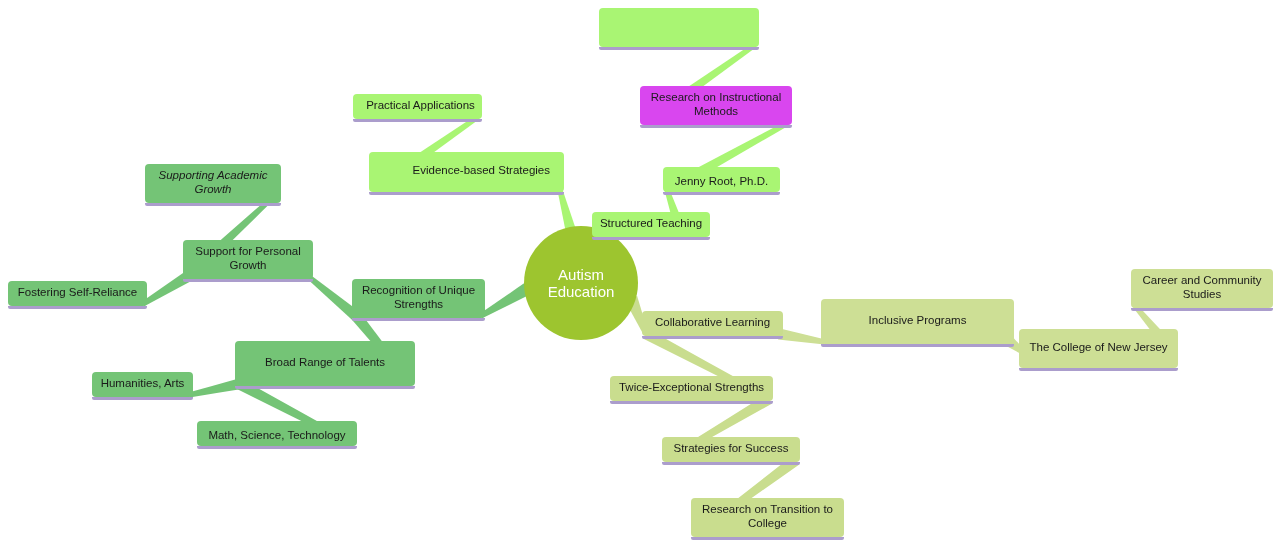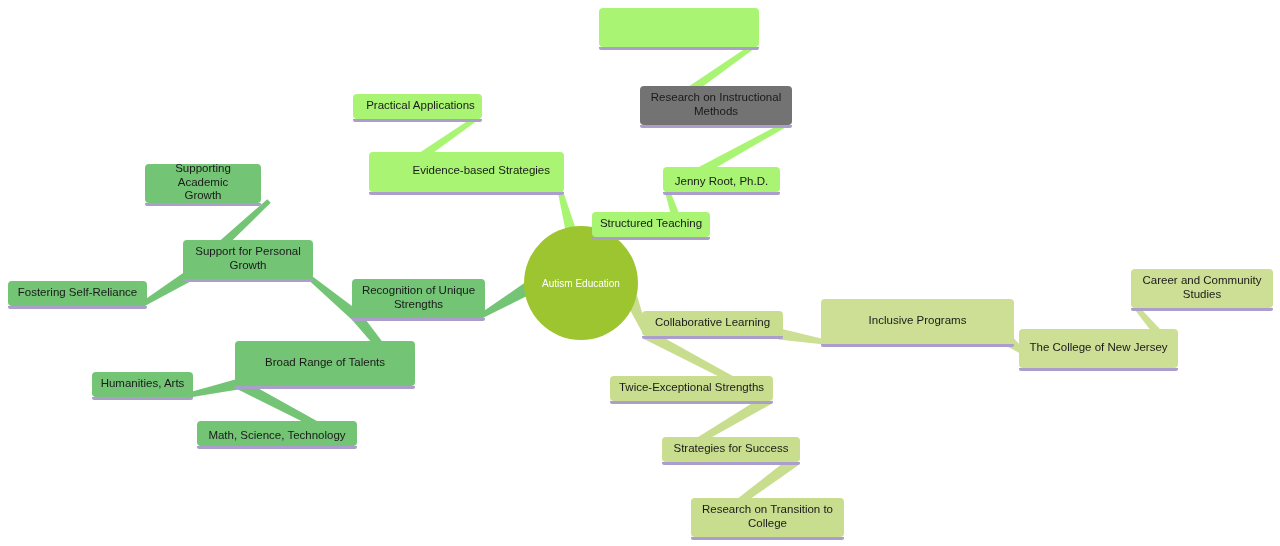--- a/index.html
+++ b/index.html
@@ -45,21 +45,21 @@
     border-radius: 0 0 2px 2px;
   }
   .node .label { position: relative; z-index: 2; }
   .node.align-right { justify-content: flex-end; padding-right: 14px; }
 
   .root {
     position: absolute;
     border-radius: 50%;
     background: #9dc52f;
     color: #ffffff;
-    font-size: 10px;
+    font-size: 15px;
     display: flex;
     align-items: center;
     justify-content: center;
     text-align: center;
   }
 </style>
 </head>
 <body>
 
 <div id="canvas">
@@ -84,33 +84,33 @@
       <path d="M 643.4302511653743 338.86275548706084 Q 705.6310917566359 370.03654944513517 767.8319323478975 401.2103434032095 L 770.1680676521025 396.7896565967905 Q 709.3689082433641 362.96345055486483 648.5697488346257 329.13724451293916 Z" fill="#c9dd8e"></path>
       <path d="M 766.1973463626367 394.26765041559963 Q 715.461706445554 426.0582912113452 664.7260665284712 457.84893200709075 L 667.2739334715288 462.15106799290925 Q 719.538293554446 432.9417087886548 771.8026536373633 403.73234958440037 Z" fill="#c9dd8e"></path>
       <path d="M 792.7210229862745 455.58431095484974 Q 743.1152894445634 494.28858978534527 693.5095559028521 532.9928686158407 L 696.4904440971479 537.0071313841593 Q 747.8847105554366 500.71141021465473 799.2789770137255 464.41568904515026 Z" fill="#c9dd8e"></path>
     </svg>
   <div id="node-layer">
       <div class="root" style="left: 524px; top: 226px; width: 114px; height: 114px; background: rgb(157, 197, 47);">
         <span>Autism Education</span>
       </div>
       <div class="node" style="left: 592px; top: 212px; width: 118px; height: 25px; background: rgb(169, 245, 115);"><span class="label">Structured Teaching</span><span class="underline" style="background: rgb(171, 157, 204);"></span></div>
       <div class="node" style="left: 663px; top: 167px; width: 117px; height: 25px; background: rgb(169, 245, 115); align-items: flex-end;"><span class="label">Jenny Root, Ph.D.</span><span class="underline" style="background: rgb(171, 157, 204);"></span></div>
-      <div class="node" style="left: 640px; top: 86px; width: 152px; height: 39px; background: #737373; text-align: center;"><span class="label">Research on Instructional
+      <div class="node" style="left: 640px; top: 86px; width: 152px; height: 39px; background: #d946ef; text-align: center;"><span class="label">Research on Instructional
 Methods</span><span class="underline" style="background: rgb(171, 157, 204);"></span></div>
       <div class="node" style="left: 599px; top: 8px; width: 160px; height: 39px; background: rgb(169, 245, 115);"><span class="underline" style="background: rgb(171, 157, 204);"></span></div>
       <div class="node align-right" style="left: 369px; top: 152px; width: 195px; height: 40px; background: rgb(169, 245, 115);"><span class="label">Evidence-based Strategies</span><span class="underline" style="background: rgb(171, 157, 204);"></span></div>
       <div class="node" style="left: 353px; top: 94px; width: 129px; height: 25px; background: rgb(169, 245, 115); padding-left: 12px;"><span class="label">Practical Applications</span><span class="underline" style="background: rgb(171, 157, 204);"></span></div>
       <div class="node" style="left: 352px; top: 279px; width: 133px; height: 39px; background: rgb(116, 196, 118);"><span class="label">Recognition of Unique
 Strengths</span><span class="underline" style="background: rgb(171, 157, 204);"></span></div>
       <div class="node" style="left: 235px; top: 341px; width: 180px; height: 45px; background: rgb(116, 196, 118);"><span class="label">Broad Range of Talents</span><span class="underline" style="background: rgb(171, 157, 204);"></span></div>
       <div class="node" style="left: 92px; top: 372px; width: 101px; height: 25px; background: rgb(116, 196, 118);"><span class="label">Humanities, Arts</span><span class="underline" style="background: rgb(171, 157, 204);"></span></div>
       <div class="node" style="left: 197px; top: 421px; width: 160px; height: 25px; background: rgb(116, 196, 118); align-items: flex-end;"><span class="label">Math, Science, Technology</span><span class="underline" style="background: rgb(171, 157, 204);"></span></div>
       <div class="node" style="left: 183px; top: 240px; width: 130px; height: 39px; background: rgb(116, 196, 118);"><span class="label">Support for Personal
 Growth</span><span class="underline" style="background: rgb(171, 157, 204);"></span></div>
-      <div class="node" style="left: 145px; top: 164px; width: 116px; height: 39px; background: rgb(116, 196, 118);"><span class="label">Supporting Academic
+      <div class="node" style="left: 145px; top: 164px; width: 136px; height: 39px; background: rgb(116, 196, 118); font-style: italic;"><span class="label">Supporting Academic
 Growth</span><span class="underline" style="background: rgb(171, 157, 204);"></span></div>
       <div class="node" style="left: 8px; top: 281px; width: 139px; height: 25px; background: rgb(116, 196, 118);"><span class="label">Fostering Self-Reliance</span><span class="underline" style="background: rgb(171, 157, 204);"></span></div>
       <div class="node" style="left: 642px; top: 311px; width: 141px; height: 25px; background: rgb(201, 221, 142);"><span class="label">Collaborative Learning</span><span class="underline" style="background: rgb(171, 157, 204);"></span></div>
       <div class="node" style="left: 821px; top: 299px; width: 193px; height: 45px; background: rgb(205, 223, 149);"><span class="label">Inclusive Programs</span><span class="underline" style="background: rgb(171, 157, 204);"></span></div>
       <div class="node" style="left: 1019px; top: 329px; width: 159px; height: 39px; background: rgb(205, 223, 149);"><span class="label">The College of New Jersey</span><span class="underline" style="background: rgb(171, 157, 204);"></span></div>
       <div class="node" style="left: 1131px; top: 269px; width: 142px; height: 39px; background: rgb(205, 223, 149);"><span class="label">Career and Community
 Studies</span><span class="underline" style="background: rgb(171, 157, 204);"></span></div>
       <div class="node" style="left: 610px; top: 376px; width: 163px; height: 25px; background: rgb(201, 221, 142);"><span class="label">Twice-Exceptional Strengths</span><span class="underline" style="background: rgb(171, 157, 204);"></span></div>
       <div class="node" style="left: 662px; top: 437px; width: 138px; height: 25px; background: rgb(201, 221, 142);"><span class="label">Strategies for Success</span><span class="underline" style="background: rgb(171, 157, 204);"></span></div>
       <div class="node" style="left: 691px; top: 498px; width: 153px; height: 39px; background: rgb(201, 221, 142);"><span class="label">Research on Transition to

